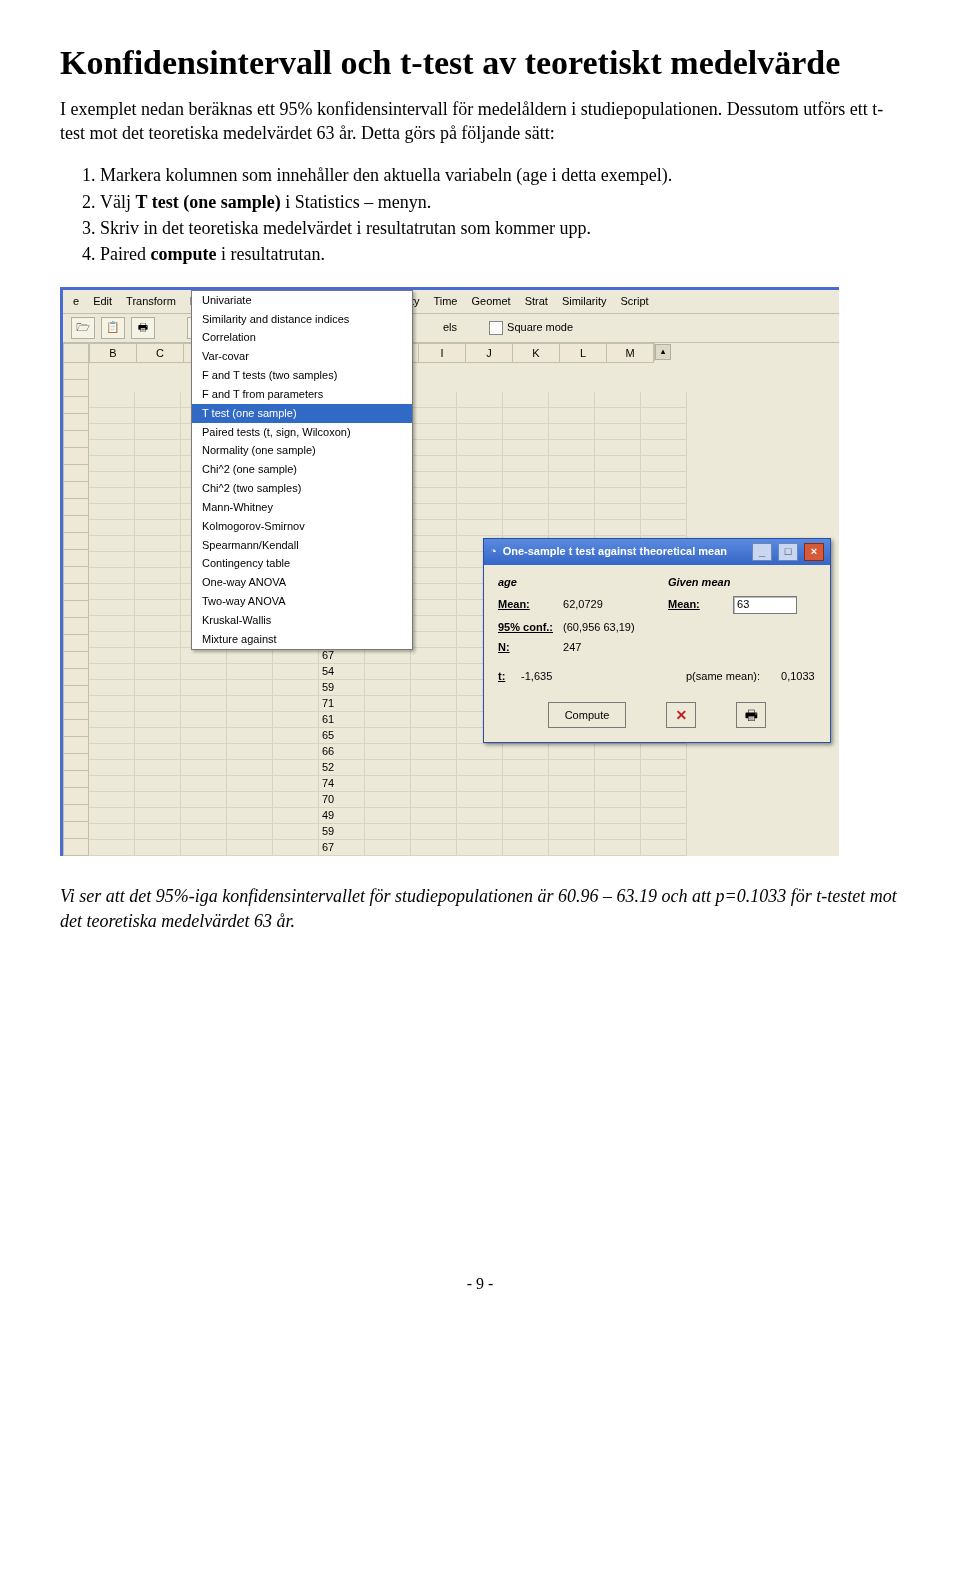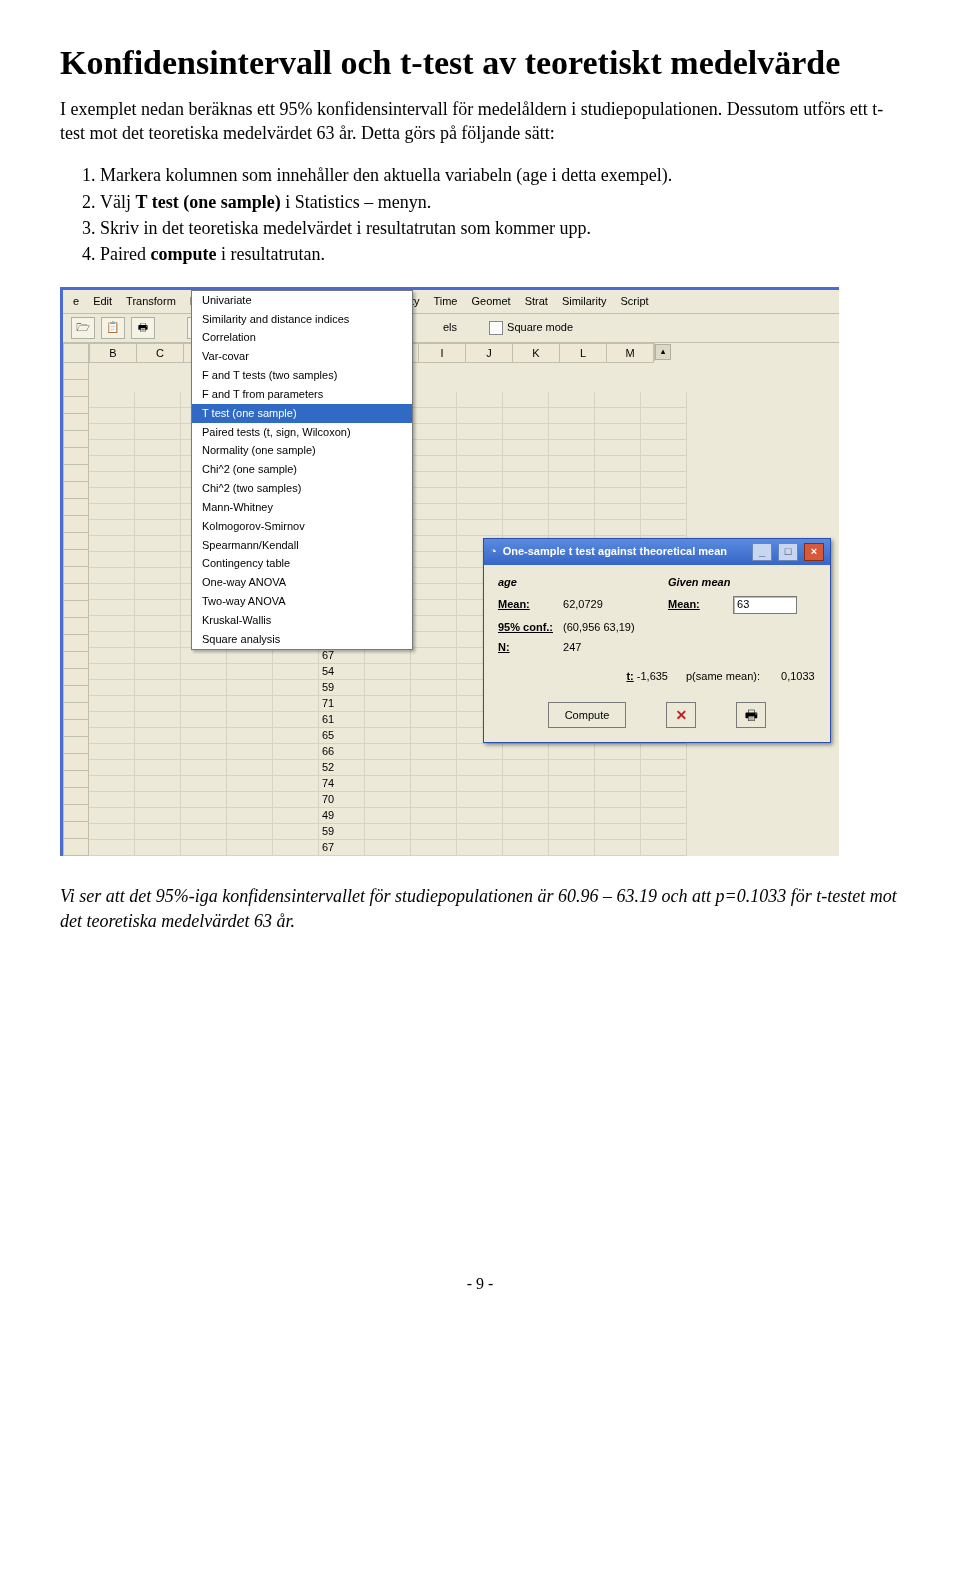--- a/index.html
+++ b/index.html
@@ -746,21 +746,21 @@
       <div class="mi">Normality (one sample)</div>
       <div class="mi">Chi^2 (one sample)</div>
       <div class="mi">Chi^2 (two samples)</div>
       <div class="mi">Mann-Whitney</div>
       <div class="mi">Kolmogorov-Smirnov</div>
       <div class="mi">Spearmann/Kendall</div>
       <div class="mi">Contingency table</div>
       <div class="mi">One-way ANOVA</div>
       <div class="mi">Two-way ANOVA</div>
       <div class="mi">Kruskal-Wallis</div>
-      <div class="mi">Square analysis</div>
+      <div class="mi">Mixture against</div>
     </div>
 
   <div class="dialog">
     <div class="dlg-title">
       <span>◔</span>
       <span>One-sample t test against theoretical mean</span>
       <span class="spacer"></span>
       <span class="winbtn min">_</span>
       <span class="winbtn max">□</span>
       <span class="winbtn">×</span>
@@ -786,21 +786,21 @@
           <span>(60,956 63,19)</span>
         </div>
       </div>
       <div class="dlg-row">
         <div class="dlg-col-left">
           <span class="lbl">N:</span>
           <span>247</span>
         </div>
       </div>
       <div class="dlg-row" style="margin-top:14px;">
-        <div class="dlg-col-left" style="text-align:right;padding-right:18px;">
+        <div class="dlg-col-left" style="text-align:left;padding-right:18px;">
           <span class="lbl" style="width:20px;">t:</span>
           <span>-1,635</span>
         </div>
         <div class="dlg-col-right">
           <span class="lbl2">p(same mean):</span>
           <span>0,1033</span>
         </div>
       </div>
       <div class="dlg-btns">
         <button class="btn">Compute</button>

